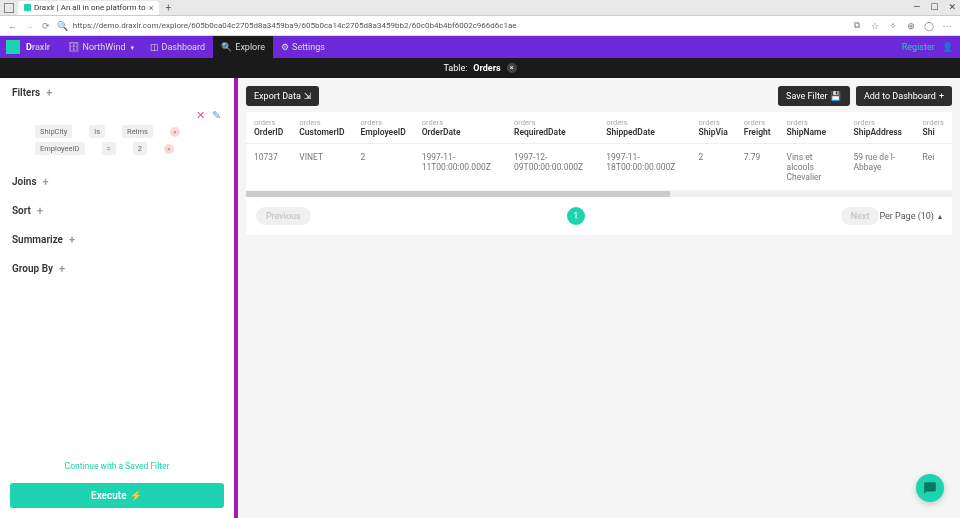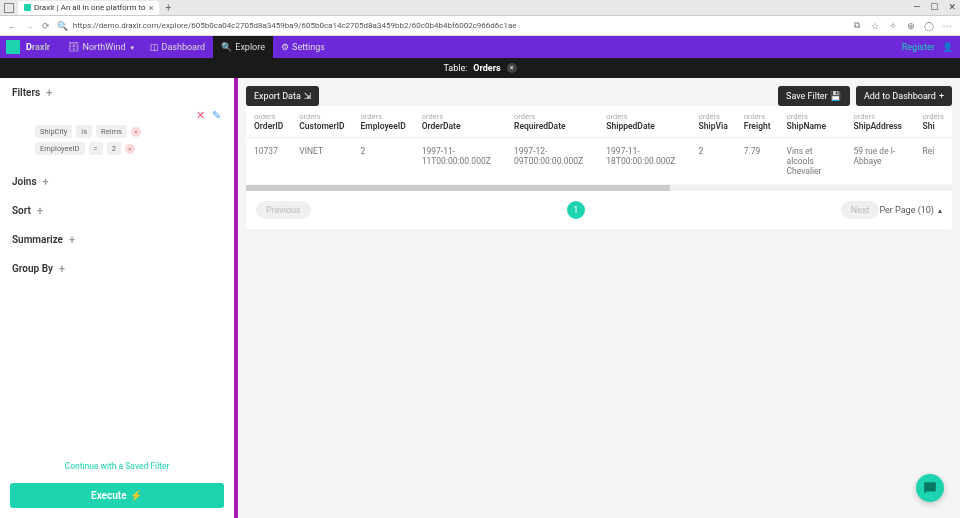--- a/index.html
+++ b/index.html
@@ -37,30 +37,30 @@
 .sidebar { width: 238px; background: #fff; border-right: 4px solid #a21caf; display: flex; flex-direction: column; }
 .main { flex: 1; background: #f5f5f5; padding: 8px; position: relative; }
 
 
 .side-section { padding: 8px 12px; display: flex; align-items: center; gap: 6px; font-size: 10px; font-weight: 600; cursor: pointer; }
 .plus-ico { color: #999; font-size: 11px; }
 .filter-chips { padding: 2px 12px 8px 12px; }
 .chip-row { display: flex; justify-content: flex-end; gap: 6px; margin-bottom: 6px; }
 .chip-x { width: 10px; height: 10px; color: #e57; cursor: pointer; }
 .chip-edit { width: 10px; height: 10px; color: #4a9eff; cursor: pointer; }
-.chip-line { display: flex; align-items: center; gap: 4px; margin-bottom: 4px; padding-left: 23px; }
+.chip-line { display: flex; align-items: center; gap: 17px; margin-bottom: 4px; padding-left: 23px; }
 .chip { background: #f0f0f0; padding: 2px 5px; border-radius: 2px; font-size: 7.5px; color: #666; }
 .chip-del { width: 10px; height: 10px; background: #f9d9d9; border-radius: 50%; display: inline-flex; align-items: center; justify-content: center; font-size: 6px; color: #c66; cursor: pointer; }
 
 .sidebar-footer { margin-top: auto; padding: 8px 10px 10px 10px; text-align: center; }
 .saved-filter-link { color: #1dd3b0; font-size: 8.5px; cursor: pointer; margin-bottom: 12px; display: block; }
 .execute-btn { background: #1dd3b0; color: #fff; border: none; width: 100%; padding: 7px; border-radius: 3px; font-size: 10px; font-weight: 600; cursor: pointer; display: flex; align-items: center; justify-content: center; gap: 4px; }
 
 
-.action-bar { display: flex; gap: 6px; }
+.action-bar { display: flex; margin-bottom: 6px; gap: 6px; }
 .btn { border: none; padding: 5px 8px; border-radius: 3px; font-size: 9px; cursor: pointer; display: inline-flex; align-items: center; gap: 3px; }
 .btn-dark { background: #2d2d2d; color: #fff; }
 .spacer { flex: 1; }
 
 
 .table-wrap { background: #fff; border-radius: 2px; overflow: hidden; }
 .data-table { width: 100%; border-collapse: collapse; font-size: 8.5px; }
 .data-table th { text-align: left; padding: 6px 8px; font-weight: normal; border-bottom: 1px solid #eee; vertical-align: top; }
 .th-sub { color: #aaa; font-size: 7.5px; display: block; }
 .th-main { color: #333; font-weight: 600; }

